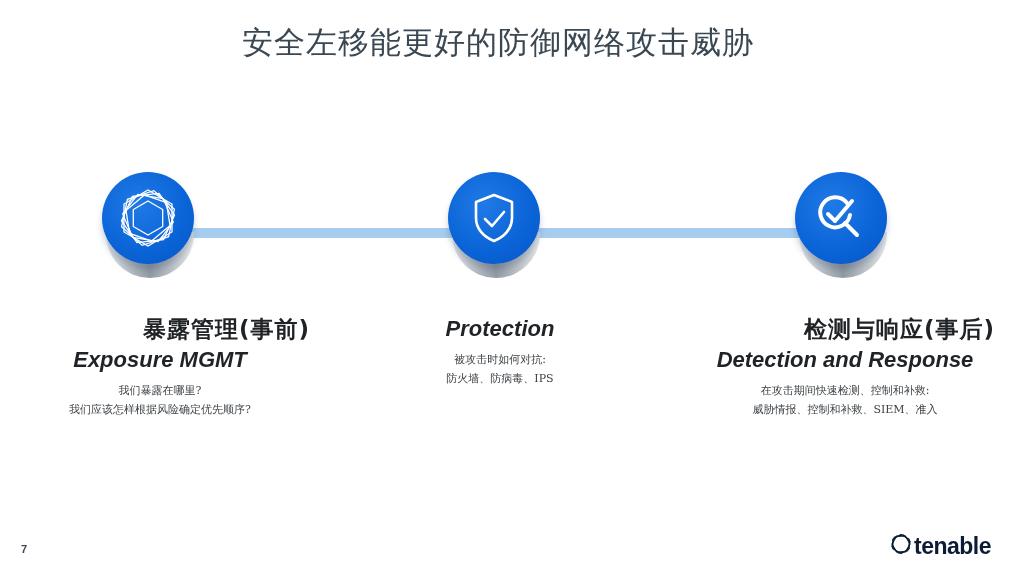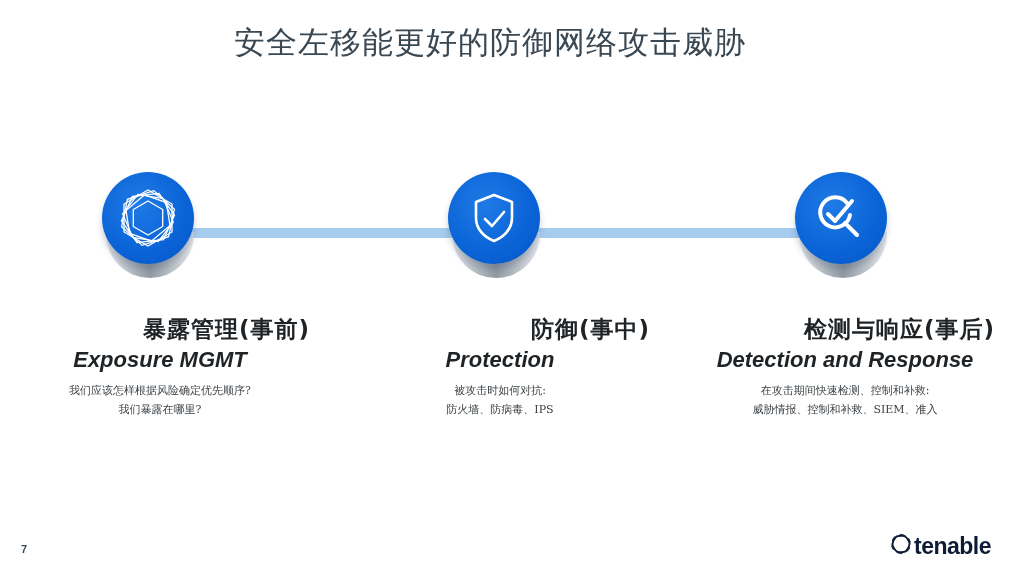--- a/index.html
+++ b/index.html
@@ -6,20 +6,21 @@
     body {
       width: 1024px; height: 576px; position: relative; overflow: hidden;
       background: #ffffff;
       font-family: "DejaVu Sans", "Liberation Sans", sans-serif;
       color: #2b2f33;
     }
     .title {
       position: absolute; top: 22px; left: 0; width: 980px; text-align: center;
       font-size: 31px; color: #3a4854; letter-spacing: 1px;
       font-family: "DejaVu Sans", sans-serif;
+      padding-left: 8px;
     }
     .timeline-line {
       position: absolute; top: 228px; left: 150px; width: 700px; height: 10px;
       background: #a6cdf0;
     }
     .node {
       position: absolute; top: 172px; width: 96px; height: 110px;
     }
     .node .shadow {
       position: absolute; left: 4px; top: 60px; width: 88px; height: 46px;
@@ -111,27 +112,26 @@
           <path d="M29 30 L41 42"></path>
         </svg>
       </span>
     </div>
   </div>
 
   <div class="col" style="left:10px;">
     <div class="cn-head">暴露管理(事前)</div>
     <div class="en-head">Exposure MGMT</div>
     <div class="desc">
+      <div>我们暴露在哪里?</div>
       <div>我们应该怎样根据风险确定优先顺序?</div>
-      <div>我们暴露在哪里?</div>
     </div>
   </div>
 
   <div class="col" style="left:350px;">
-    <div class="cn-head">防御(事中)</div>
     <div class="en-head">Protection</div>
     <div class="desc">
       <div>被攻击时如何对抗:</div>
       <div class="it">防火墙、防病毒、IPS</div>
     </div>
   </div>
 
   <div class="col" style="left:695px;">
     <div class="cn-head">检测与响应(事后)</div>
     <div class="en-head">Detection and Response</div>

